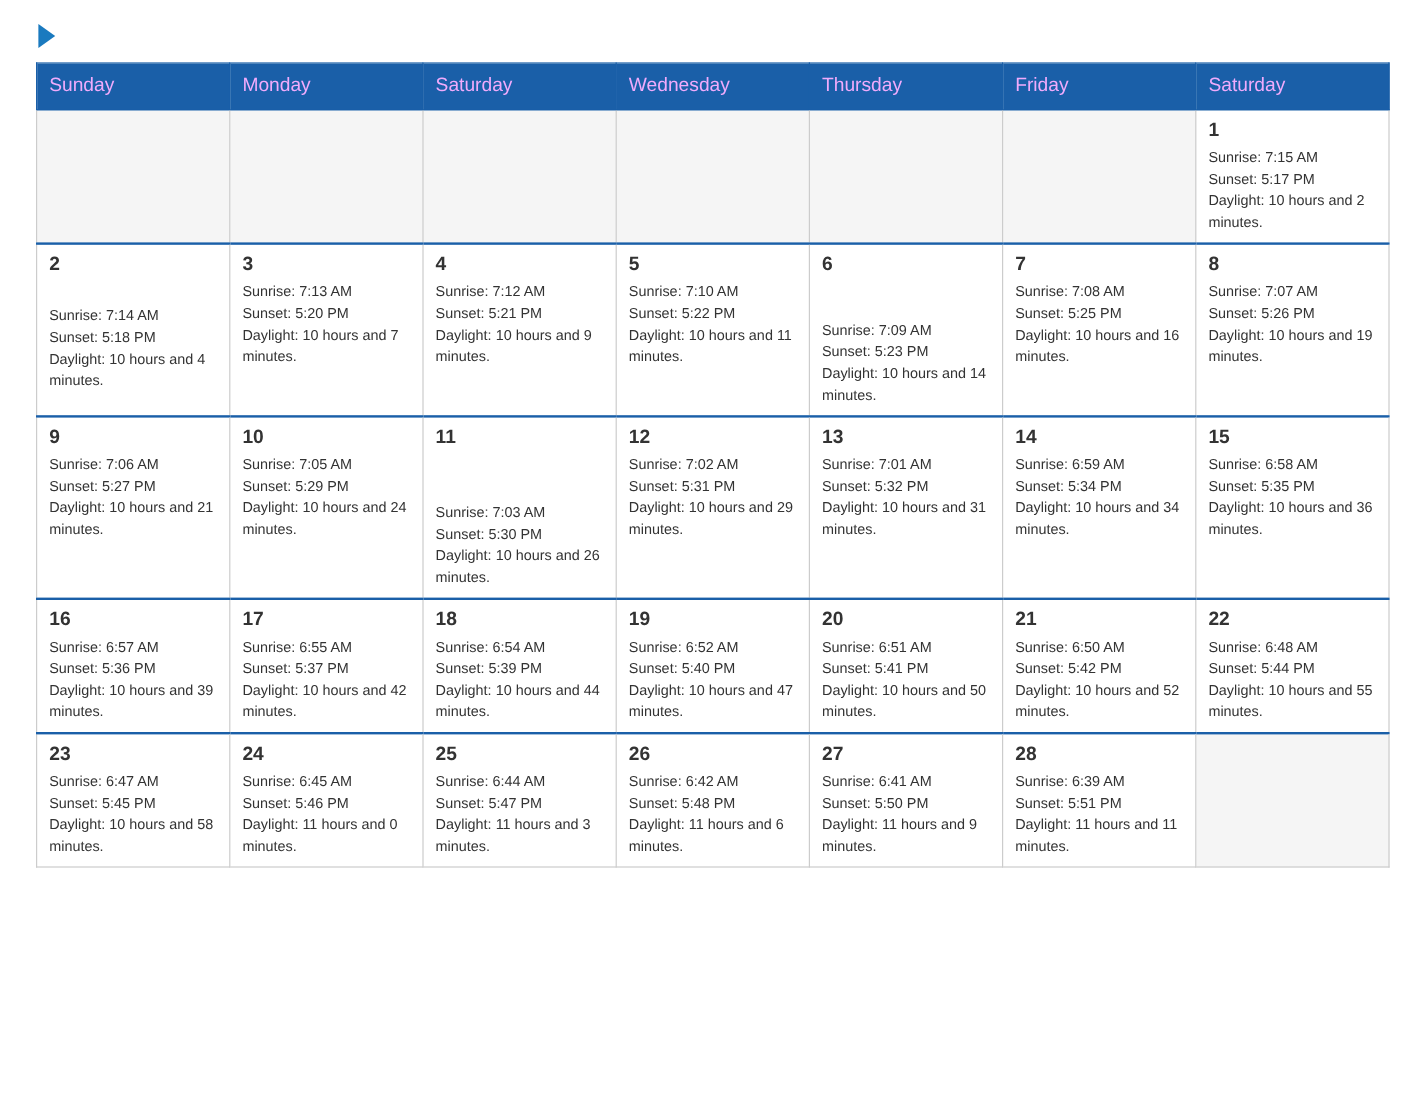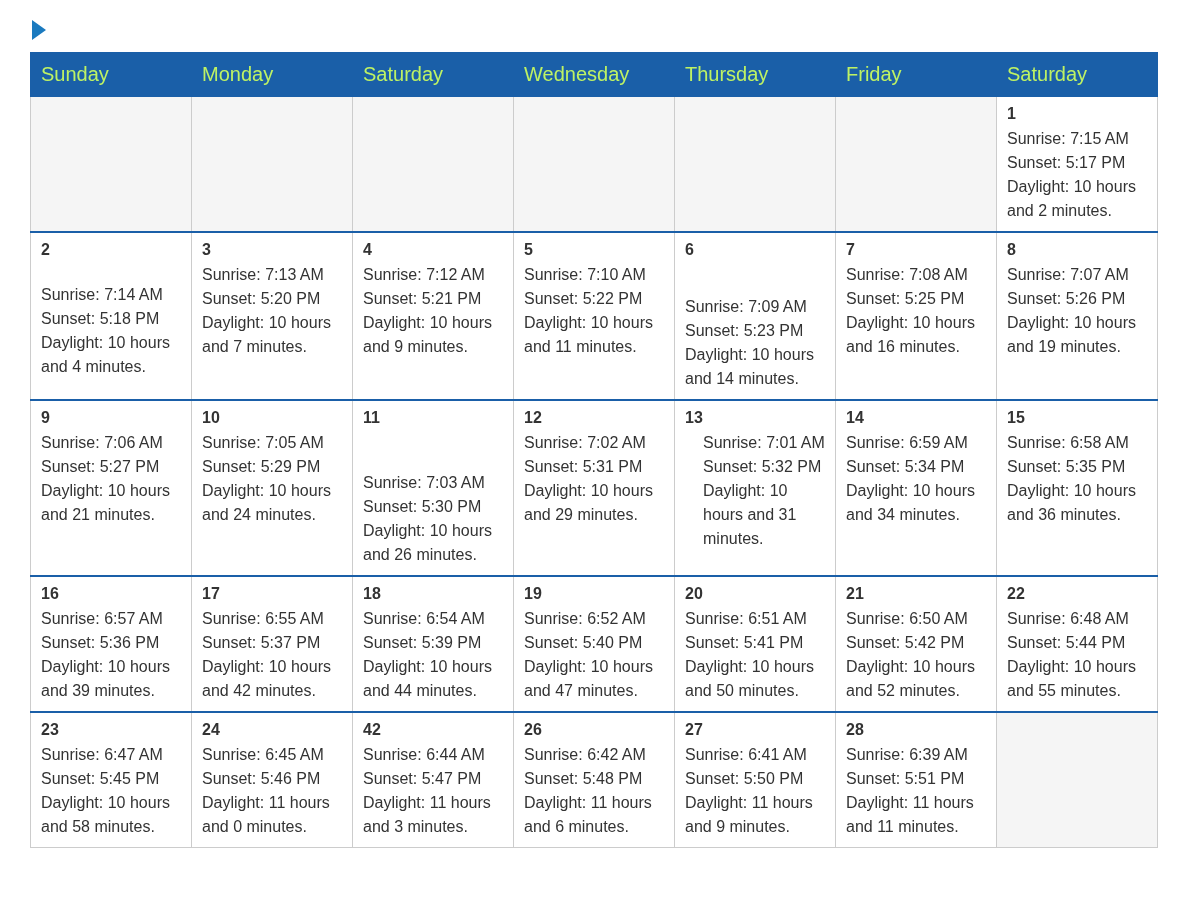--- a/index.html
+++ b/index.html
@@ -58,22 +58,22 @@
       font-size: 20px;
       color: #555;
       margin-top: 4px;
     }
     table {
       width: 100%;
       border-collapse: collapse;
     }
     thead tr th {
       background-color: #1a5fa8;
-      color: #bef264;
-      font-size: 20px;
+      color: #f0abfc;
+      font-size: 16px;
       font-weight: normal;
       padding: 10px 10px;
       text-align: left;
       border: 1px solid #1a5fa8;
     }
     tbody tr td {
       width: calc(100% / 7);
       vertical-align: top;
       padding: 8px 10px;
       border: 1px solid #ccc;
@@ -86,21 +86,21 @@
     tbody tr td.empty {
       background: #f5f5f5;
     }
     .day-num {
       font-size: 16px;
       font-weight: bold;
       display: block;
       margin-bottom: 4px;
     }
     .day-info {
-      font-size: 16px;
+      font-size: 12px;
       line-height: 1.5;
       color: #333;
     }
     tbody tr:not(:last-child) td {
       border-bottom: 2px solid #1a5fa8;
     }
   </style>
 </head>
 <body>
 
@@ -209,21 +209,21 @@
 Daylight: 10 hours and 26 minutes.</div>
         </td>
         <td>
           <span class="day-num">12</span>
           <div class="day-info" style="white-space: pre-line;">Sunrise: 7:02 AM
 Sunset: 5:31 PM
 Daylight: 10 hours and 29 minutes.</div>
         </td>
         <td>
           <span class="day-num">13</span>
-          <div class="day-info" style="white-space: pre-line; margin-left: 18px;">Sunrise: 7:01 AM
+          <div class="day-info" style="white-space: pre-line;">Sunrise: 7:01 AM
 Sunset: 5:32 PM
 Daylight: 10 hours and 31 minutes.</div>
         </td>
         <td>
           <span class="day-num">14</span>
           <div class="day-info" style="white-space: pre-line;">Sunrise: 6:59 AM
 Sunset: 5:34 PM
 Daylight: 10 hours and 34 minutes.</div>
         </td>
         <td>
@@ -284,21 +284,21 @@
 Sunset: 5:45 PM
 Daylight: 10 hours and 58 minutes.</div>
         </td>
         <td>
           <span class="day-num">24</span>
           <div class="day-info" style="white-space: pre-line;">Sunrise: 6:45 AM
 Sunset: 5:46 PM
 Daylight: 11 hours and 0 minutes.</div>
         </td>
         <td>
-          <span class="day-num">42</span>
+          <span class="day-num">25</span>
           <div class="day-info" style="white-space: pre-line;">Sunrise: 6:44 AM
 Sunset: 5:47 PM
 Daylight: 11 hours and 3 minutes.</div>
         </td>
         <td>
           <span class="day-num">26</span>
           <div class="day-info" style="white-space: pre-line;">Sunrise: 6:42 AM
 Sunset: 5:48 PM
 Daylight: 11 hours and 6 minutes.</div>
         </td>

